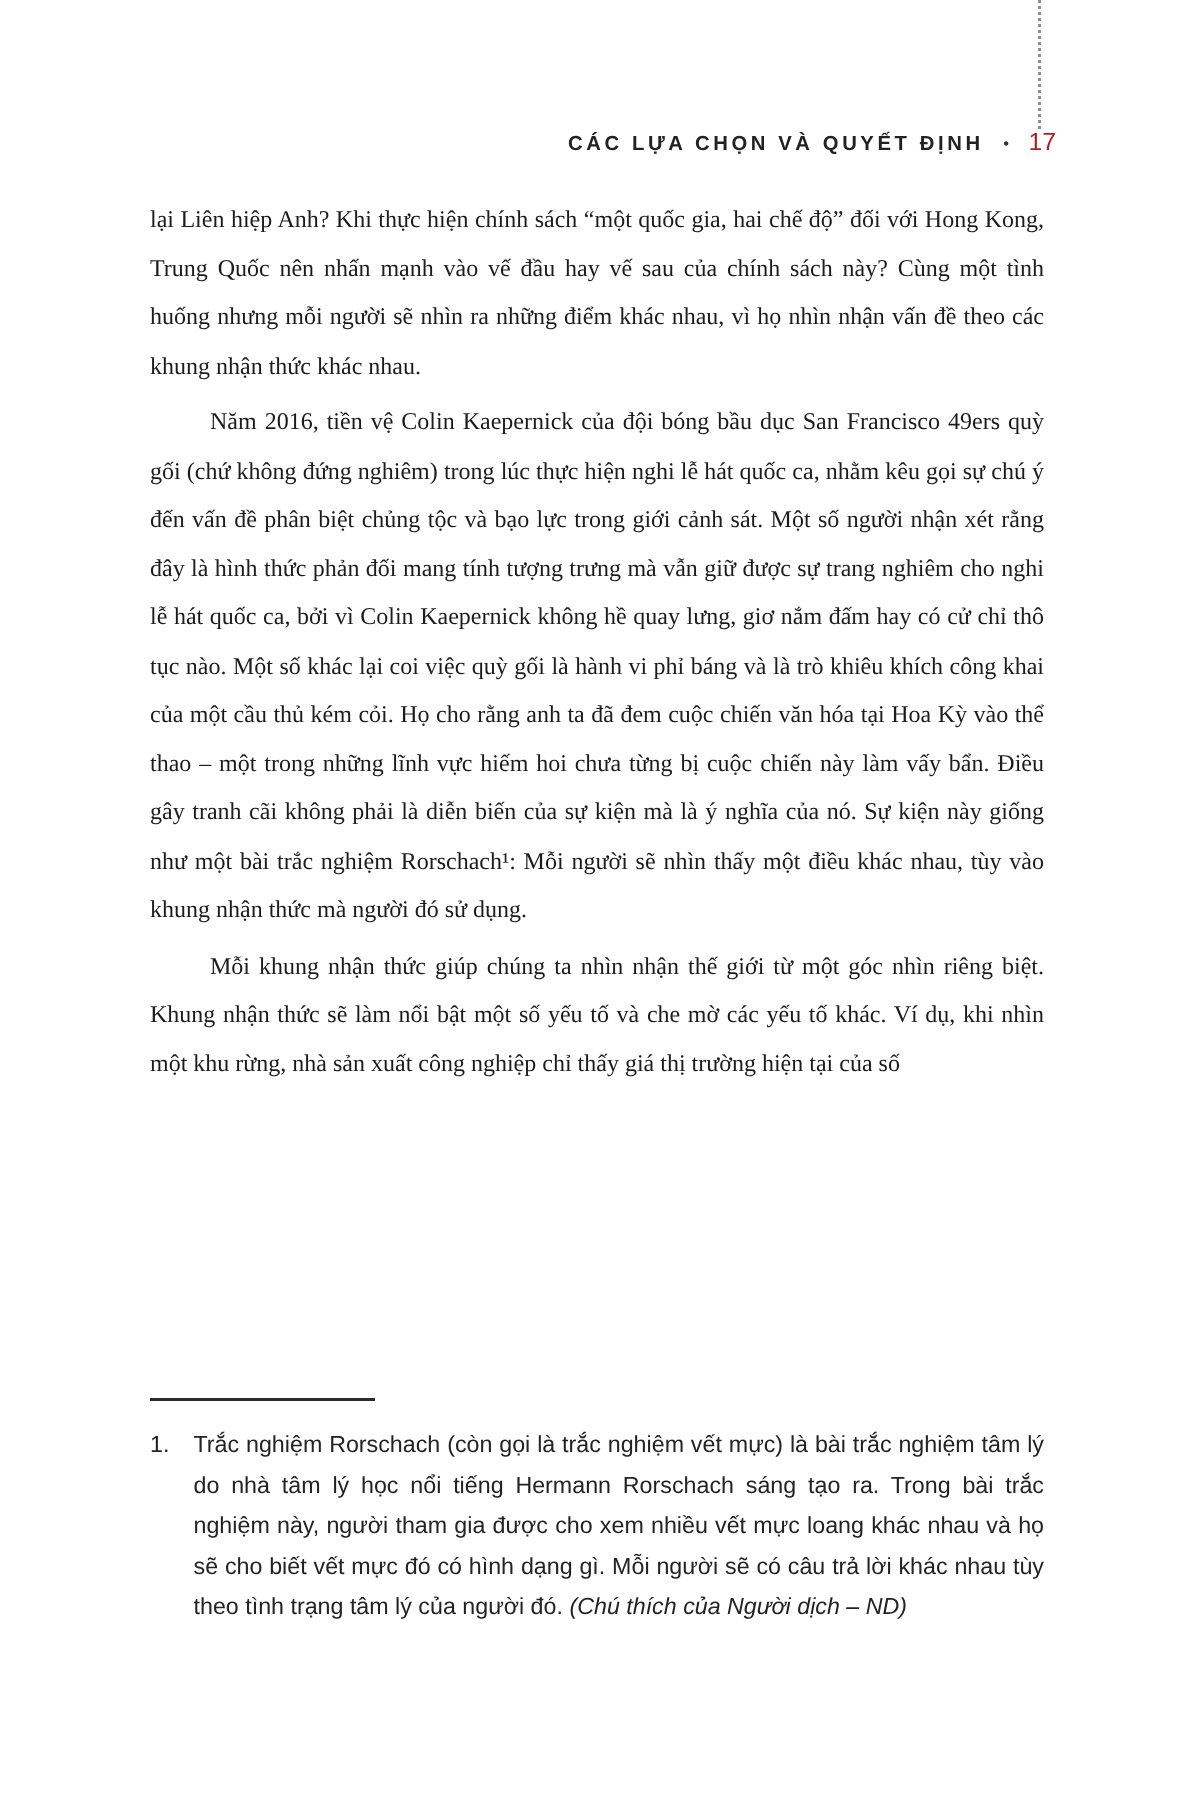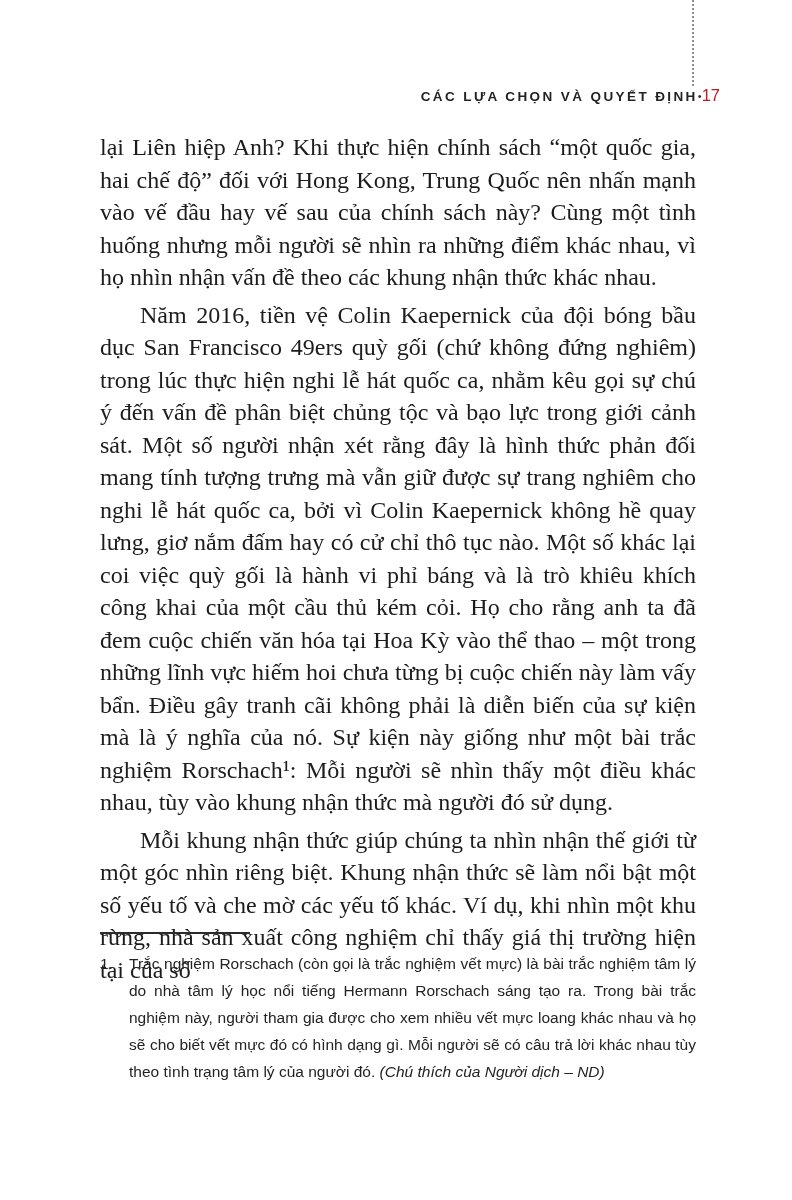--- a/index.html
+++ b/index.html
@@ -23,24 +23,25 @@
     top: 0;
     right: 98px;
     height: 86px;
     width: 0;
     border-right: 2px dotted #8f8f8f;
   }
   .header {
     position: absolute;
     top: 86px;
     left: 100px;
-    right: 72px;
+    right: 88px;
     display: flex;
     justify-content: flex-end;
     align-items: baseline;
+    gap: 13px;
     font-family: "Liberation Sans", sans-serif;
   }
   .running-title {
     font-size: 13.5px;
     font-weight: 700;
     letter-spacing: 2.4px;
     color: #222222;
     white-space: nowrap;
   }
   .header-dot {
@@ -51,21 +52,21 @@
   .page-number {
     font-size: 16.5px;
     font-weight: 400;
     color: #b91c1c;
   }
   .body-text {
     position: absolute;
     top: 131px;
     left: 100px;
     width: 596px;
-    font-size: 24px;
+    font-size: 16px;
     line-height: 32.5px;
     text-align: justify;
     text-justify: inter-word;
   }
   .para {
     margin: 0 0 5px 0;
   }
   .para.indent {
     text-indent: 40px;
   }
@@ -108,21 +109,21 @@
 
   <header class="header">
     <span class="running-title">CÁC LỰA CHỌN VÀ QUYẾT ĐỊNH</span>
     <span class="header-dot">•</span>
     <span class="page-number">17</span>
   </header>
 
   <main class="body-text">
     <p class="para">lại Liên hiệp Anh? Khi thực hiện chính sách “một quốc gia, hai chế độ” đối với Hong Kong, Trung Quốc nên nhấn mạnh vào vế đầu hay vế sau của chính sách này? Cùng một tình huống nhưng mỗi người sẽ nhìn ra những điểm khác nhau, vì họ nhìn nhận vấn đề theo các khung nhận thức khác nhau.</p>
     <p class="para indent">Năm 2016, tiền vệ Colin Kaepernick của đội bóng bầu dục San Francisco 49ers quỳ gối (chứ không đứng nghiêm) trong lúc thực hiện nghi lễ hát quốc ca, nhằm kêu gọi sự chú ý đến vấn đề phân biệt chủng tộc và bạo lực trong giới cảnh sát. Một số người nhận xét rằng đây là hình thức phản đối mang tính tượng trưng mà vẫn giữ được sự trang nghiêm cho nghi lễ hát quốc ca, bởi vì Colin Kaepernick không hề quay lưng, giơ nắm đấm hay có cử chỉ thô tục nào. Một số khác lại coi việc quỳ gối là hành vi phỉ báng và là trò khiêu khích công khai của một cầu thủ kém cỏi. Họ cho rằng anh ta đã đem cuộc chiến văn hóa tại Hoa Kỳ vào thể thao – một trong những lĩnh vực hiếm hoi chưa từng bị cuộc chiến này làm vấy bẩn. Điều gây tranh cãi không phải là diễn biến của sự kiện mà là ý nghĩa của nó. Sự kiện này giống như một bài trắc nghiệm Rorschach¹: Mỗi người sẽ nhìn thấy một điều khác nhau, tùy vào khung nhận thức mà người đó sử dụng.</p>
-    <p class="para indent">Mỗi khung nhận thức giúp chúng ta nhìn nhận thế giới từ một góc nhìn riêng biệt. Khung nhận thức sẽ làm nổi bật một số yếu tố và che mờ các yếu tố khác. Ví dụ, khi nhìn một khu rừng, nhà sản xuất công nghiệm chỉ thấy giá thị trường hiện tại của số</p>
+    <p class="para indent">Mỗi khung nhận thức giúp chúng ta nhìn nhận thế giới từ một góc nhìn riêng biệt. Khung nhận thức sẽ làm nổi bật một số yếu tố và che mờ các yếu tố khác. Ví dụ, khi nhìn một khu rừng, nhà sản xuất công nghiệp chỉ thấy giá thị trường hiện tại của số</p>
   </main>
 
   <footer class="footnote-area">
     <div class="footnote-rule"></div>
     <div class="footnote">
       <span class="fn-marker">1.</span>
       <span class="fn-text"><span>Trắc nghiệm Rorschach (còn gọi là trắc nghiệm vết mực) là bài trắc nghiệm tâm lý do nhà tâm lý học nổi tiếng Hermann Rorschach sáng tạo ra. Trong bài trắc nghiệm này, người tham gia được cho xem nhiều vết mực loang khác nhau và họ sẽ cho biết vết mực đó có hình dạng gì. Mỗi người sẽ có câu trả lời khác nhau tùy theo tình trạng tâm lý của người đó. </span><em>(Chú thích của Người dịch – ND)</em></span>
     </div>
   </footer>
 

